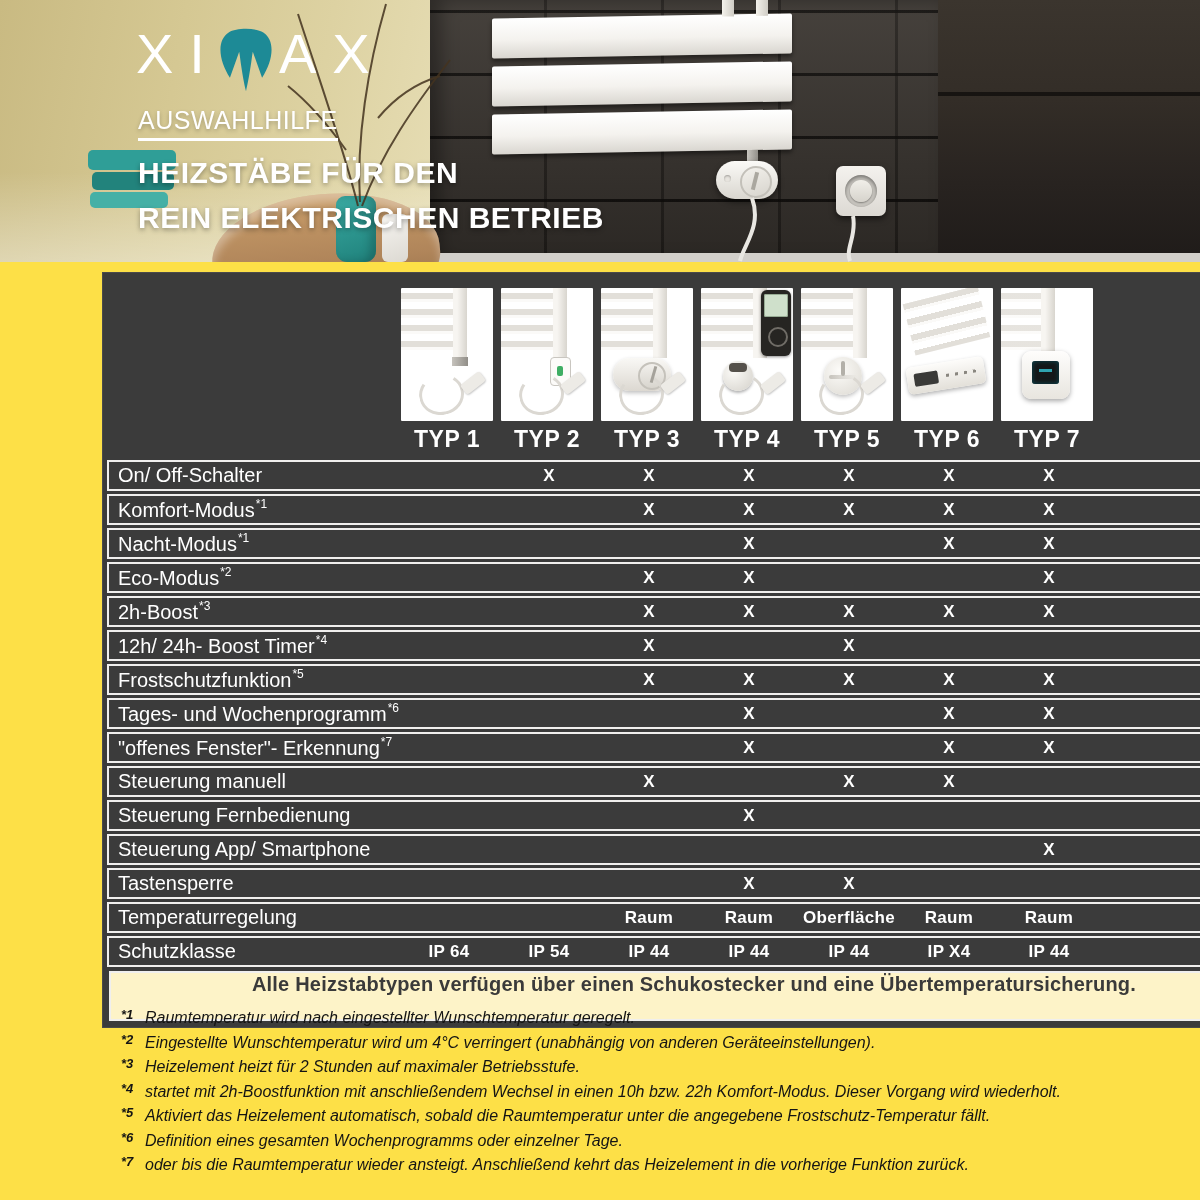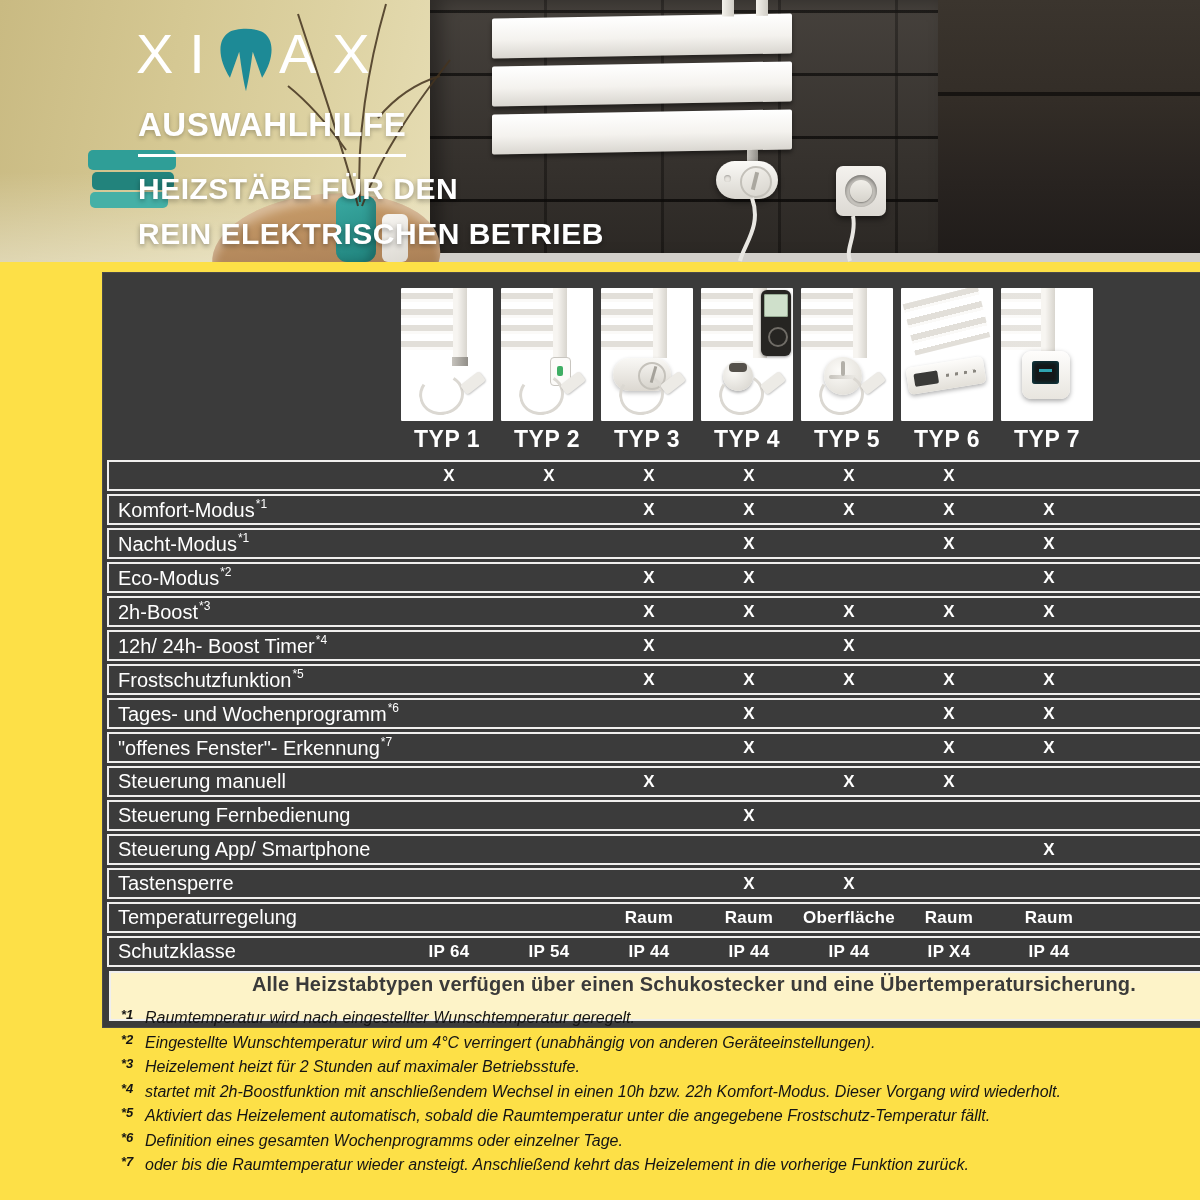--- a/index.html
+++ b/index.html
@@ -58,22 +58,22 @@
   .vase-white{position:absolute;left:382px;top:214px;width:26px;height:48px;border-radius:6px;
     background:linear-gradient(160deg,#f7f5f1,#dcd9d2);}
 
   .hero-art{position:absolute;left:0;top:0;z-index:4;}
 
   
   .hero-logo{position:absolute;left:136px;top:20px;z-index:6;display:flex;align-items:center;color:#fff;
     font-size:56px;font-weight:400;letter-spacing:16px;line-height:66px;}
   .hero-logo svg{margin:0 2px 0 -6px;transform:translateY(7px);}
   .hero-text{position:absolute;left:138px;top:106px;z-index:6;color:#fff;}
-  .kicker{display:inline-block;font-size:33px;font-weight:700;letter-spacing:.5px;
-    border-bottom:3px solid #ffffff;padding-bottom:10px;margin-bottom:9px;text-shadow:0 2px 4px rgba(0,0,0,.25);}
+  .kicker{display:inline-block;font-size:25px;font-weight:400;letter-spacing:.5px;
+    border-bottom:3px solid #ffffff;padding-bottom:3px;margin-bottom:9px;text-shadow:0 2px 4px rgba(0,0,0,.25);}
   .h-title{font-size:30px;font-weight:700;line-height:45px;letter-spacing:.5px;text-shadow:0 2px 5px rgba(0,0,0,.35);}
 
   
   .panel{position:absolute;left:102px;top:272px;width:1184px;background:#3b3b3b;padding:12px 5px 7px 5px;box-sizing:border-box;
     box-shadow:inset 0 0 0 1px rgba(255,255,255,.08);}
   .grid{display:grid;grid-template-columns:290px repeat(7,100px);}
   .tiles-row{margin-top:4px;}
   .tile{position:relative;width:92px;height:133px;background:#ffffff;margin:0 auto;overflow:hidden;border-radius:1px;}
   .cols-row{margin:3px 0 6px 0;}
   .tcol{font-size:23px;font-weight:700;color:#ffffff;text-align:center;line-height:30px;letter-spacing:.5px;}
@@ -264,20 +264,21 @@
         <div class="tcol">TYP 1</div>
         <div class="tcol">TYP 2</div>
         <div class="tcol">TYP 3</div>
         <div class="tcol">TYP 4</div>
         <div class="tcol">TYP 5</div>
         <div class="tcol">TYP 6</div>
         <div class="tcol">TYP 7</div>
       </div>
     <div id="rows-wrap">
         <div class="trow">
+    <div class="tlabel"><span class="lbl">On/ Off-Schalter</span></div>
   <span class="cell"></span>
           <span class="cell">X</span>
           <span class="cell">X</span>
           <span class="cell">X</span>
           <span class="cell">X</span>
           <span class="cell">X</span>
           <span class="cell">X</span>
         </div>
         <div class="trow">
     <div class="tlabel"><span class="lbl">Komfort-Modus</span><sup class="lsup">*1</sup></div>

